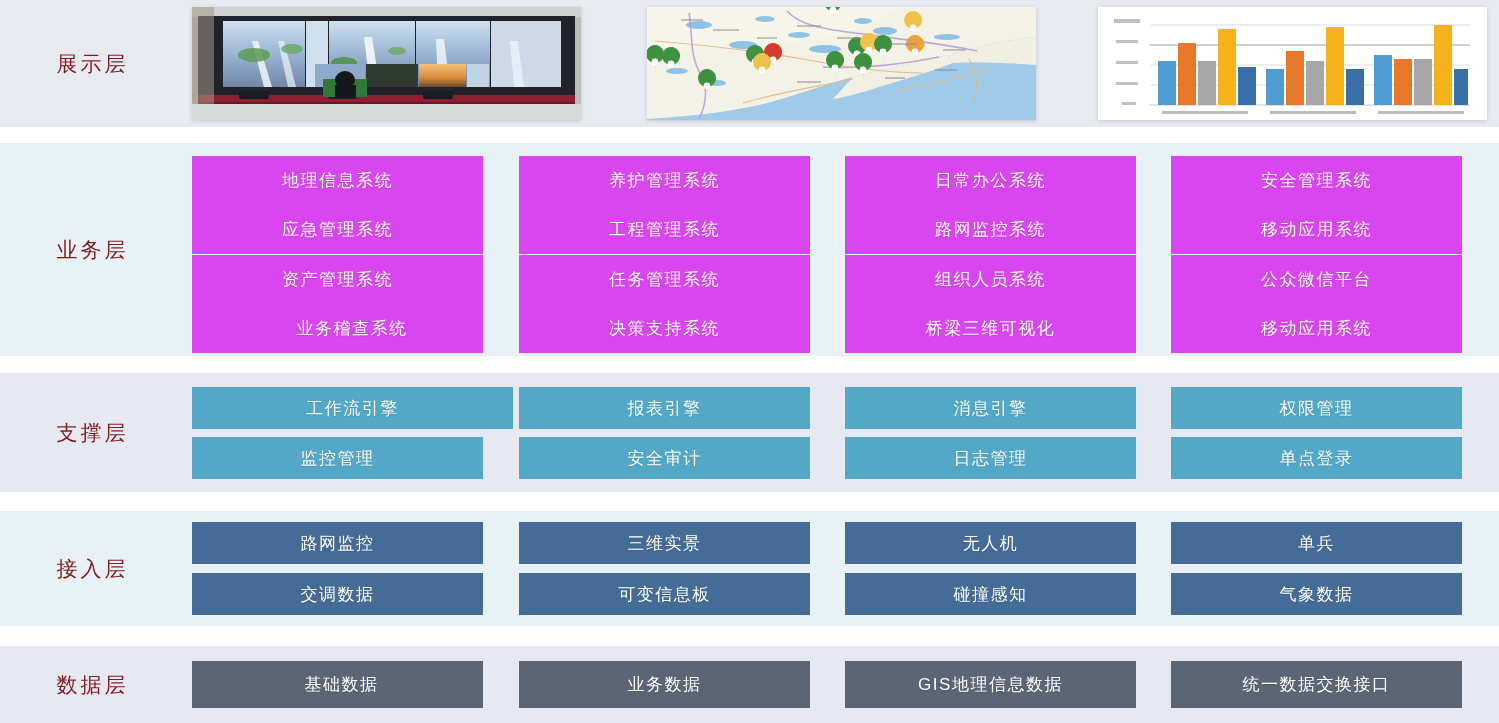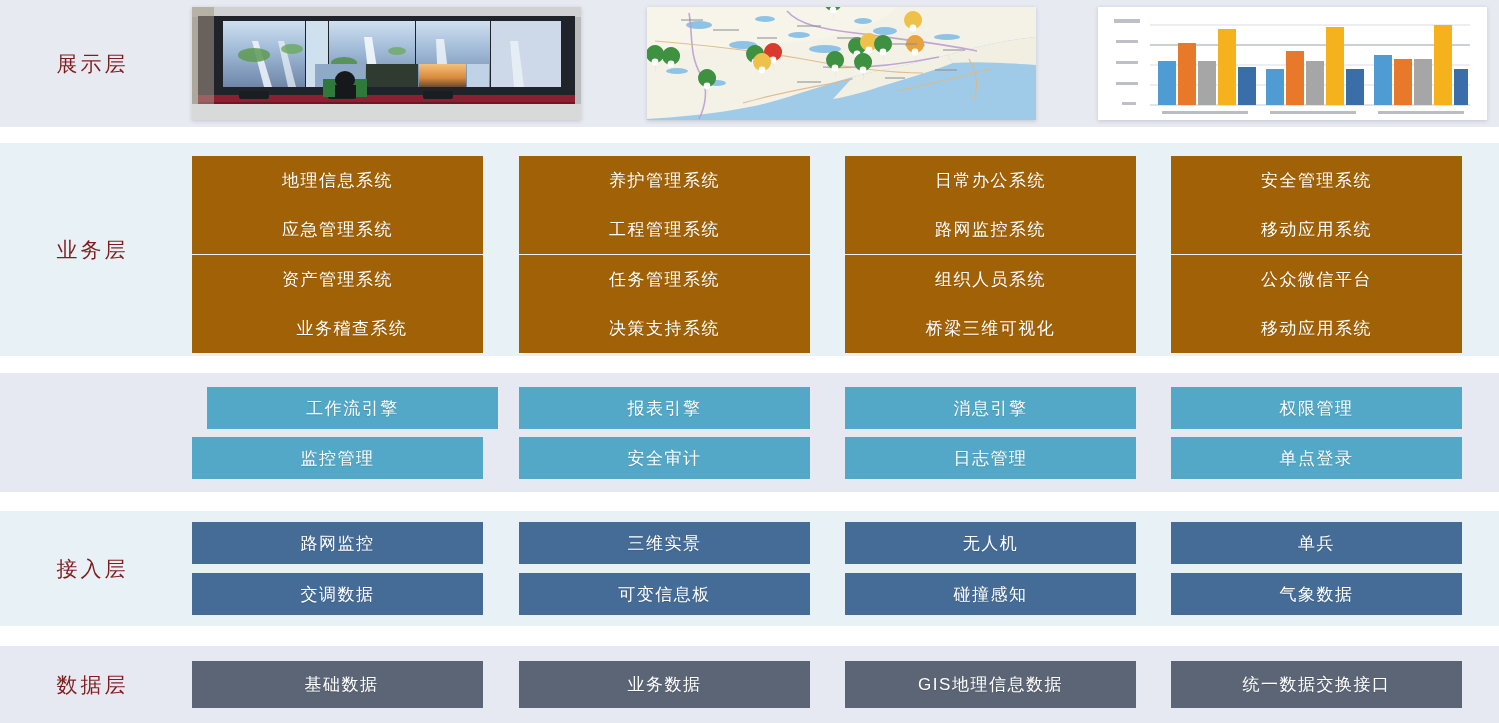--- a/index.html
+++ b/index.html
@@ -34,21 +34,21 @@
   
   .grid { position: absolute; inset: 0; }
   .tile {
     position: absolute;
     display: flex; align-items: center; justify-content: center;
     color: #ffffff; font-size: 17px; letter-spacing: 1.5px;
     white-space: nowrap; text-shadow: 0 1px 1px rgba(0,0,0,.13);
   }
 
   #band-business { top: 143px; height: 213px; background: #e8f1f6; }
-  #band-business .tile { background: #a16207; height: 49px; }
+  #band-business .tile { background: #d946ef; height: 49px; }
 
   #band-support  { top: 373px; height: 119px; background: #e7e9f2; }
   #band-support .tile { background: #52a8c6; height: 42px; }
 
   #band-access   { top: 511px; height: 115px; background: #e8f1f6; }
   #band-access .tile { background: #456c97; height: 42px; }
 
   #band-data     { top: 646px; height: 77px; background: #e7e9f2; }
   #band-data .tile { background: #5b6575; height: 47px; }
 </style>
@@ -291,23 +291,24 @@
 
         <div class="tile" style="left:986px; top:13px;  width:291px;">安全管理系统</div>
         <div class="tile" style="left:986px; top:62px;  width:291px;">移动应用系统</div>
         <div class="tile" style="left:986px; top:112px; width:291px;">公众微信平台</div>
         <div class="tile" style="left:986px; top:161px; width:291px;">移动应用系统</div>
       </div>
     </div>
   </section>
 
   <section class="band" id="band-support">
+    <div class="band-label">支撑层</div>
     <div class="band-content">
       <div class="grid">
-        <div class="tile" style="left:22px;   top:14px; width:291px;">工作流引擎</div>
+        <div class="tile" style="left:7px;   top:14px; width:321px;">工作流引擎</div>
         <div class="tile" style="left:7px;   top:64px; width:291px;">监控管理</div>
         <div class="tile" style="left:334px; top:14px; width:291px;">报表引擎</div>
         <div class="tile" style="left:334px; top:64px; width:291px;">安全审计</div>
         <div class="tile" style="left:660px; top:14px; width:291px;">消息引擎</div>
         <div class="tile" style="left:660px; top:64px; width:291px;">日志管理</div>
         <div class="tile" style="left:986px; top:14px; width:291px;">权限管理</div>
         <div class="tile" style="left:986px; top:64px; width:291px;">单点登录</div>
       </div>
     </div>
   </section>

